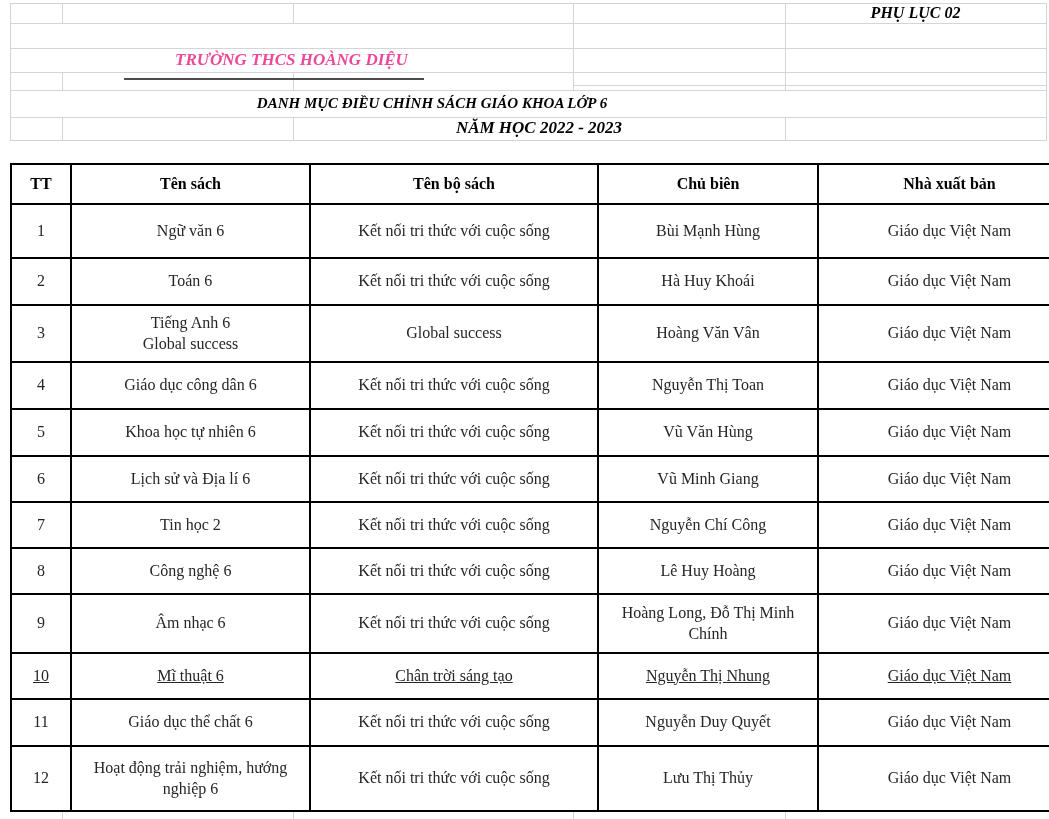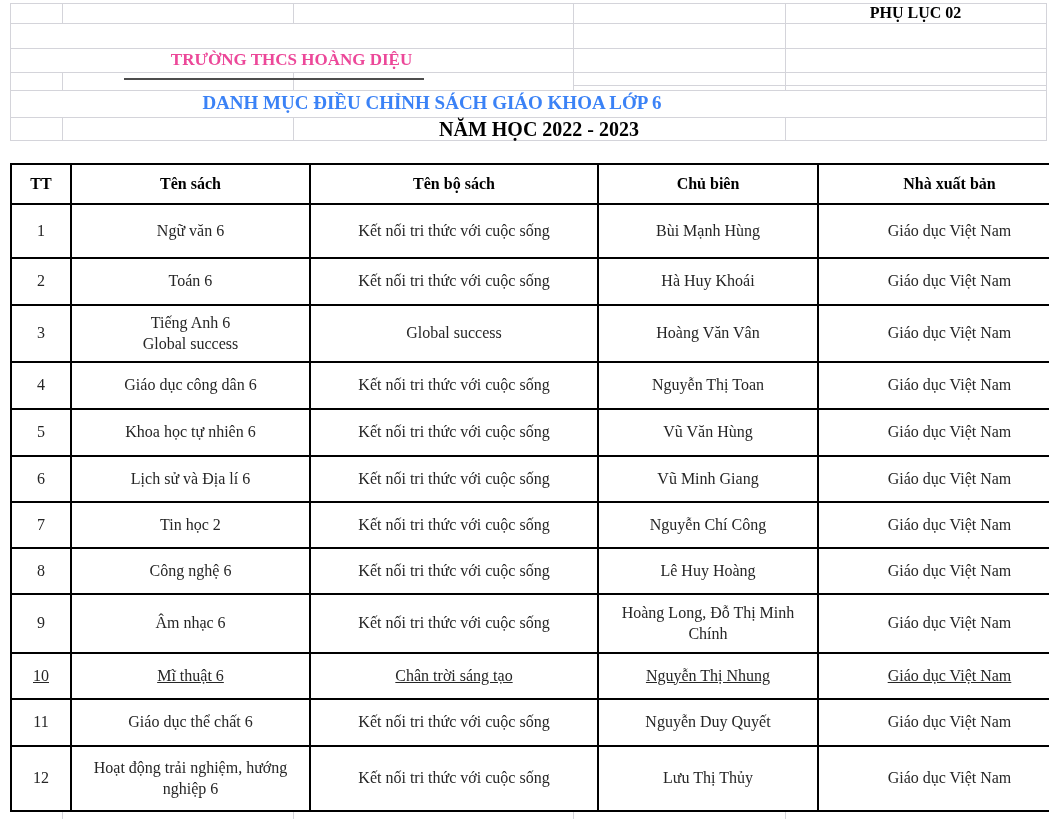--- a/index.html
+++ b/index.html
@@ -18,26 +18,27 @@
   .gl.v { width: 1px; }
   
   .hcell {
     position: absolute;
     display: flex;
     align-items: center;
     justify-content: center;
     text-align: left;
     line-height: 1.1;
     white-space: nowrap;
+    font-style: italic;
   }
   .t-phuluc   { left: 785px; top: 2px;   width: 261px; height: 21px; font-weight: bold; font-size: 16px; color:#000; }
   .t-ubnd     { left: 10px;  top: 23px;  width: 563px; height: 25px; font-size: 17px; }
   .t-school   { left: 10px;  top: 48px;  width: 563px; height: 24px; font-weight: bold; font-size: 17px; color:#ec4899; }
-  .t-title    { left: 10px;  top: 90px;  width: 844px; height: 27px; font-weight: bold; font-size: 19px; color:#3b82f6; }
-  .t-year     { left: 293px; top: 117px; width: 492px; height: 23px; font-weight: bold; font-size: 20px; color:#000; }
+  .t-title    { left: 10px;  top: 90px;  width: 844px; height: 27px; font-weight: bold; font-size: 15px; color:#000000; }
+  .t-year     { left: 293px; top: 117px; width: 492px; height: 23px; font-weight: bold; font-size: 17px; color:#000; }
   .school-underline {
     position: absolute; left: 124px; top: 78px; width: 300px; height: 2px;
     background: #4d4d4d;
   }
   
   .book-table {
     position: absolute;
     left: 10px; top: 163px;
     border-collapse: collapse;
     table-layout: fixed;

